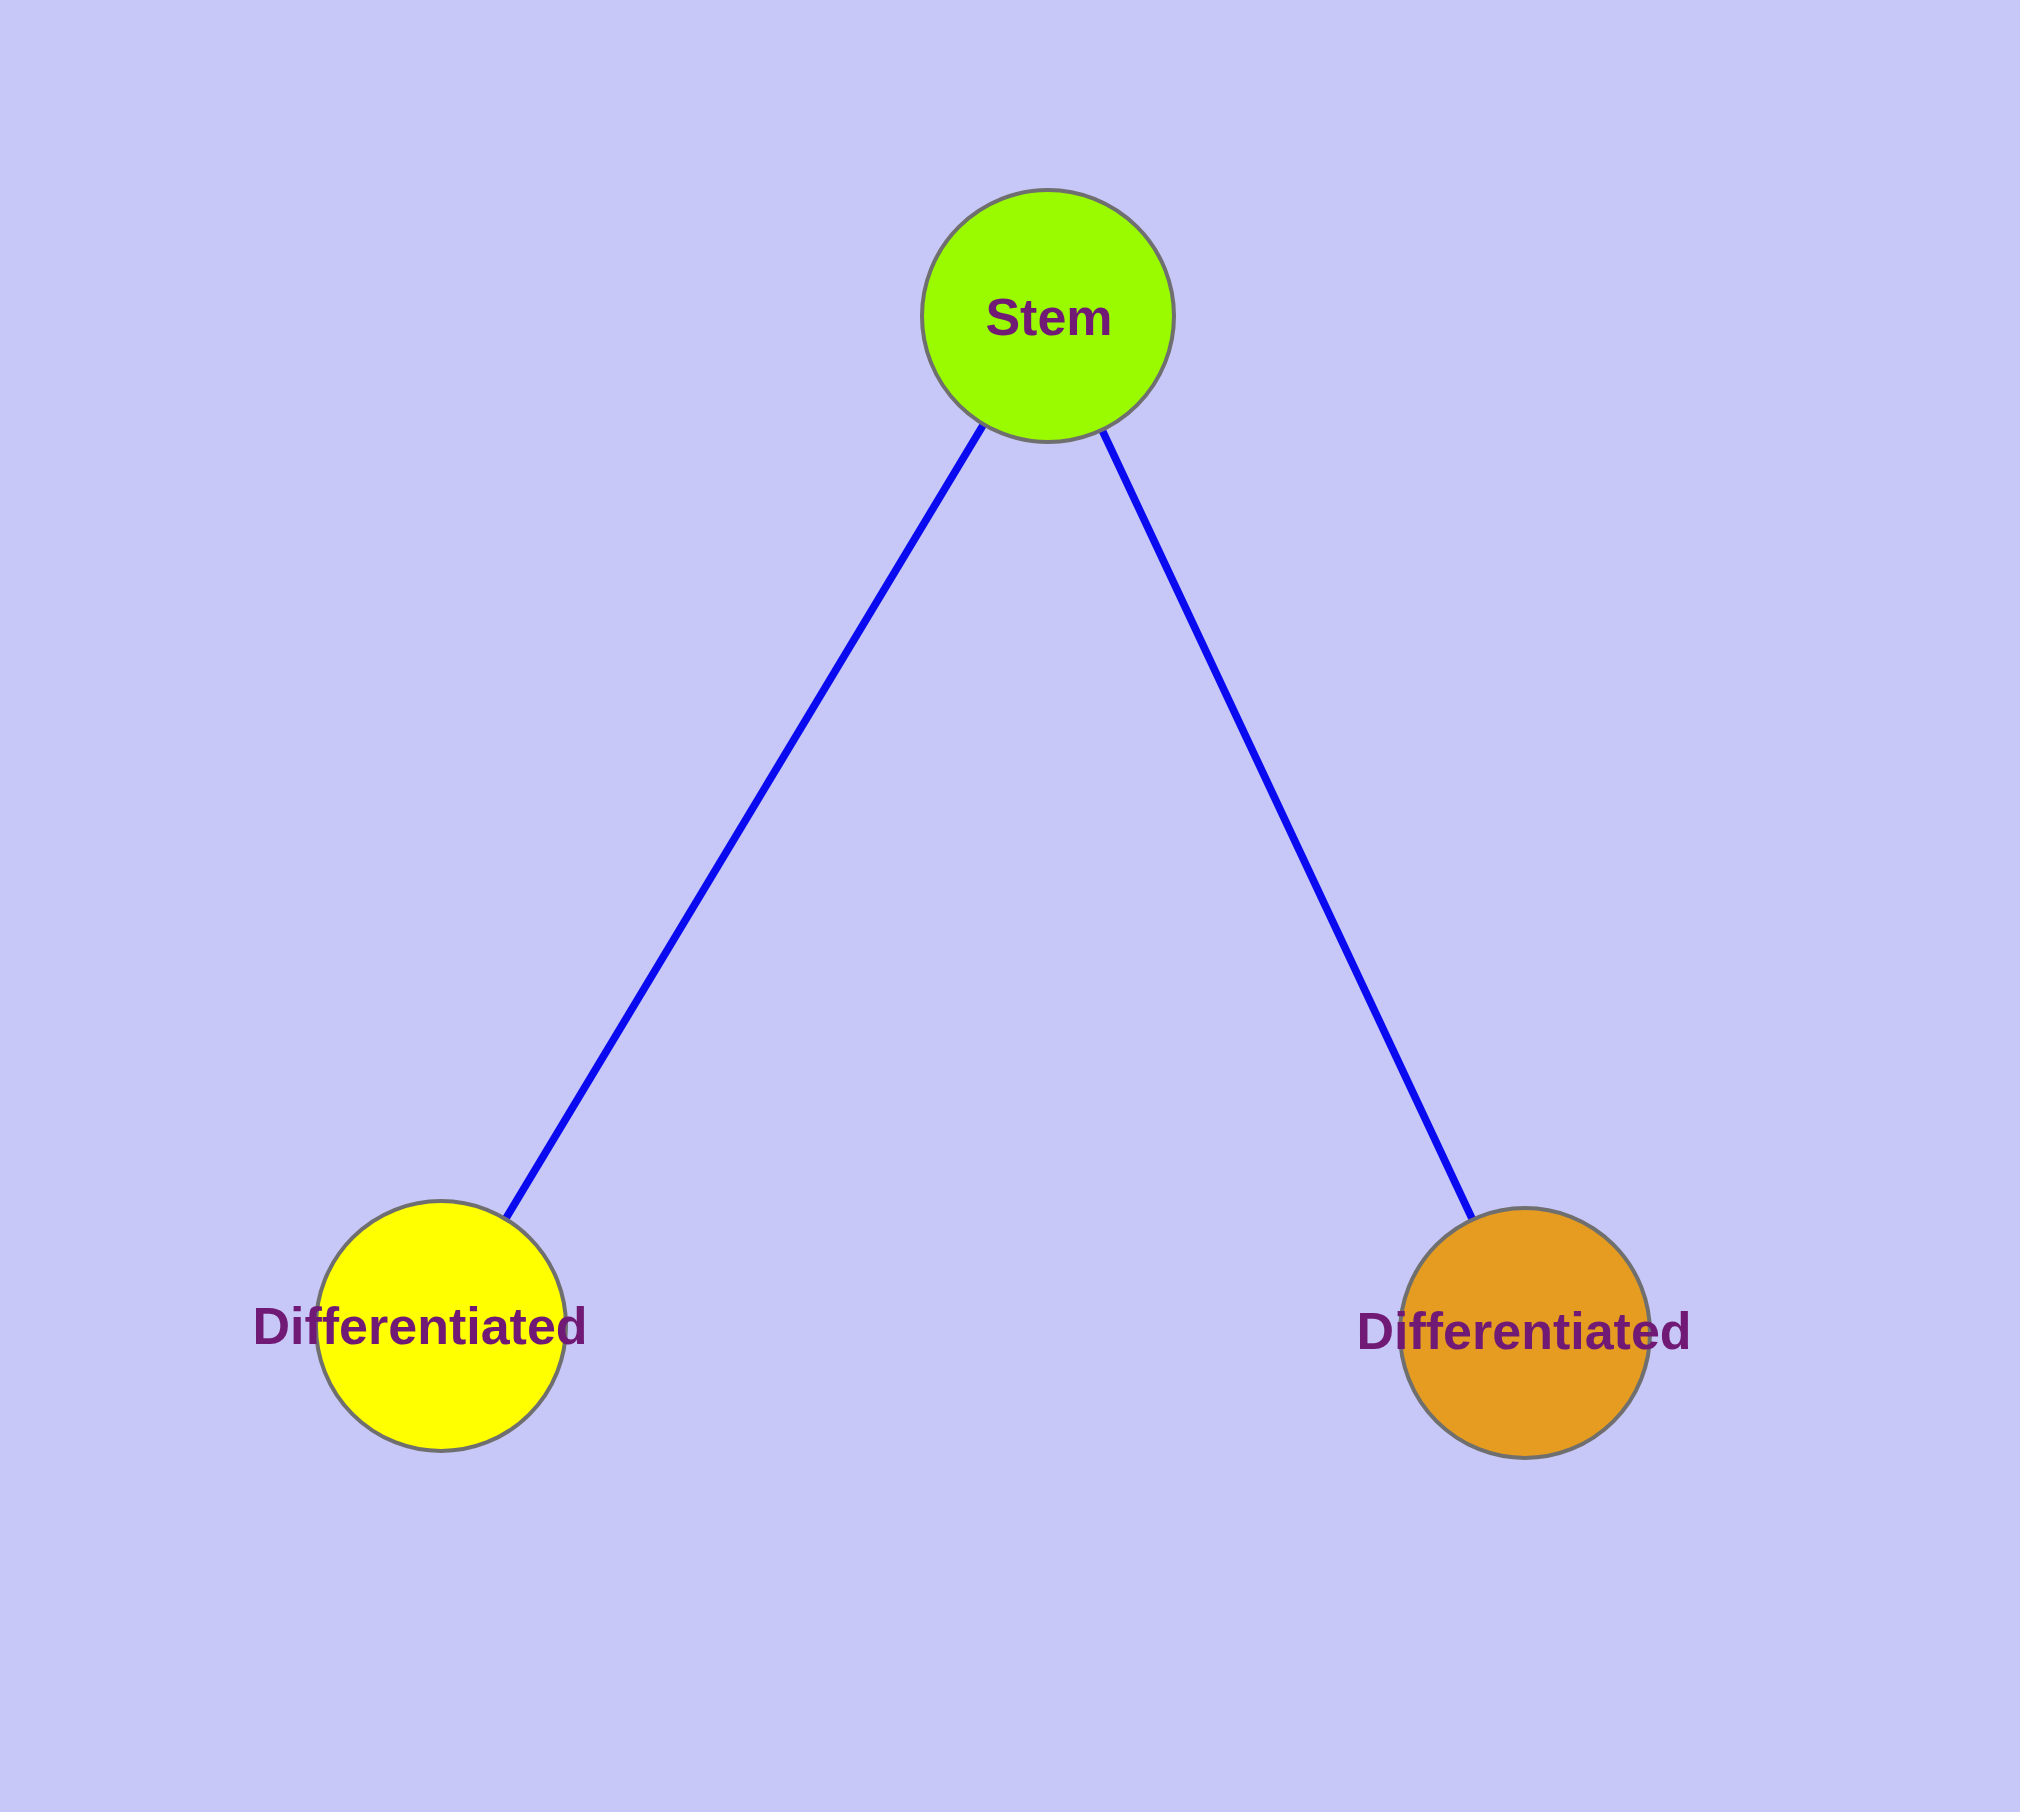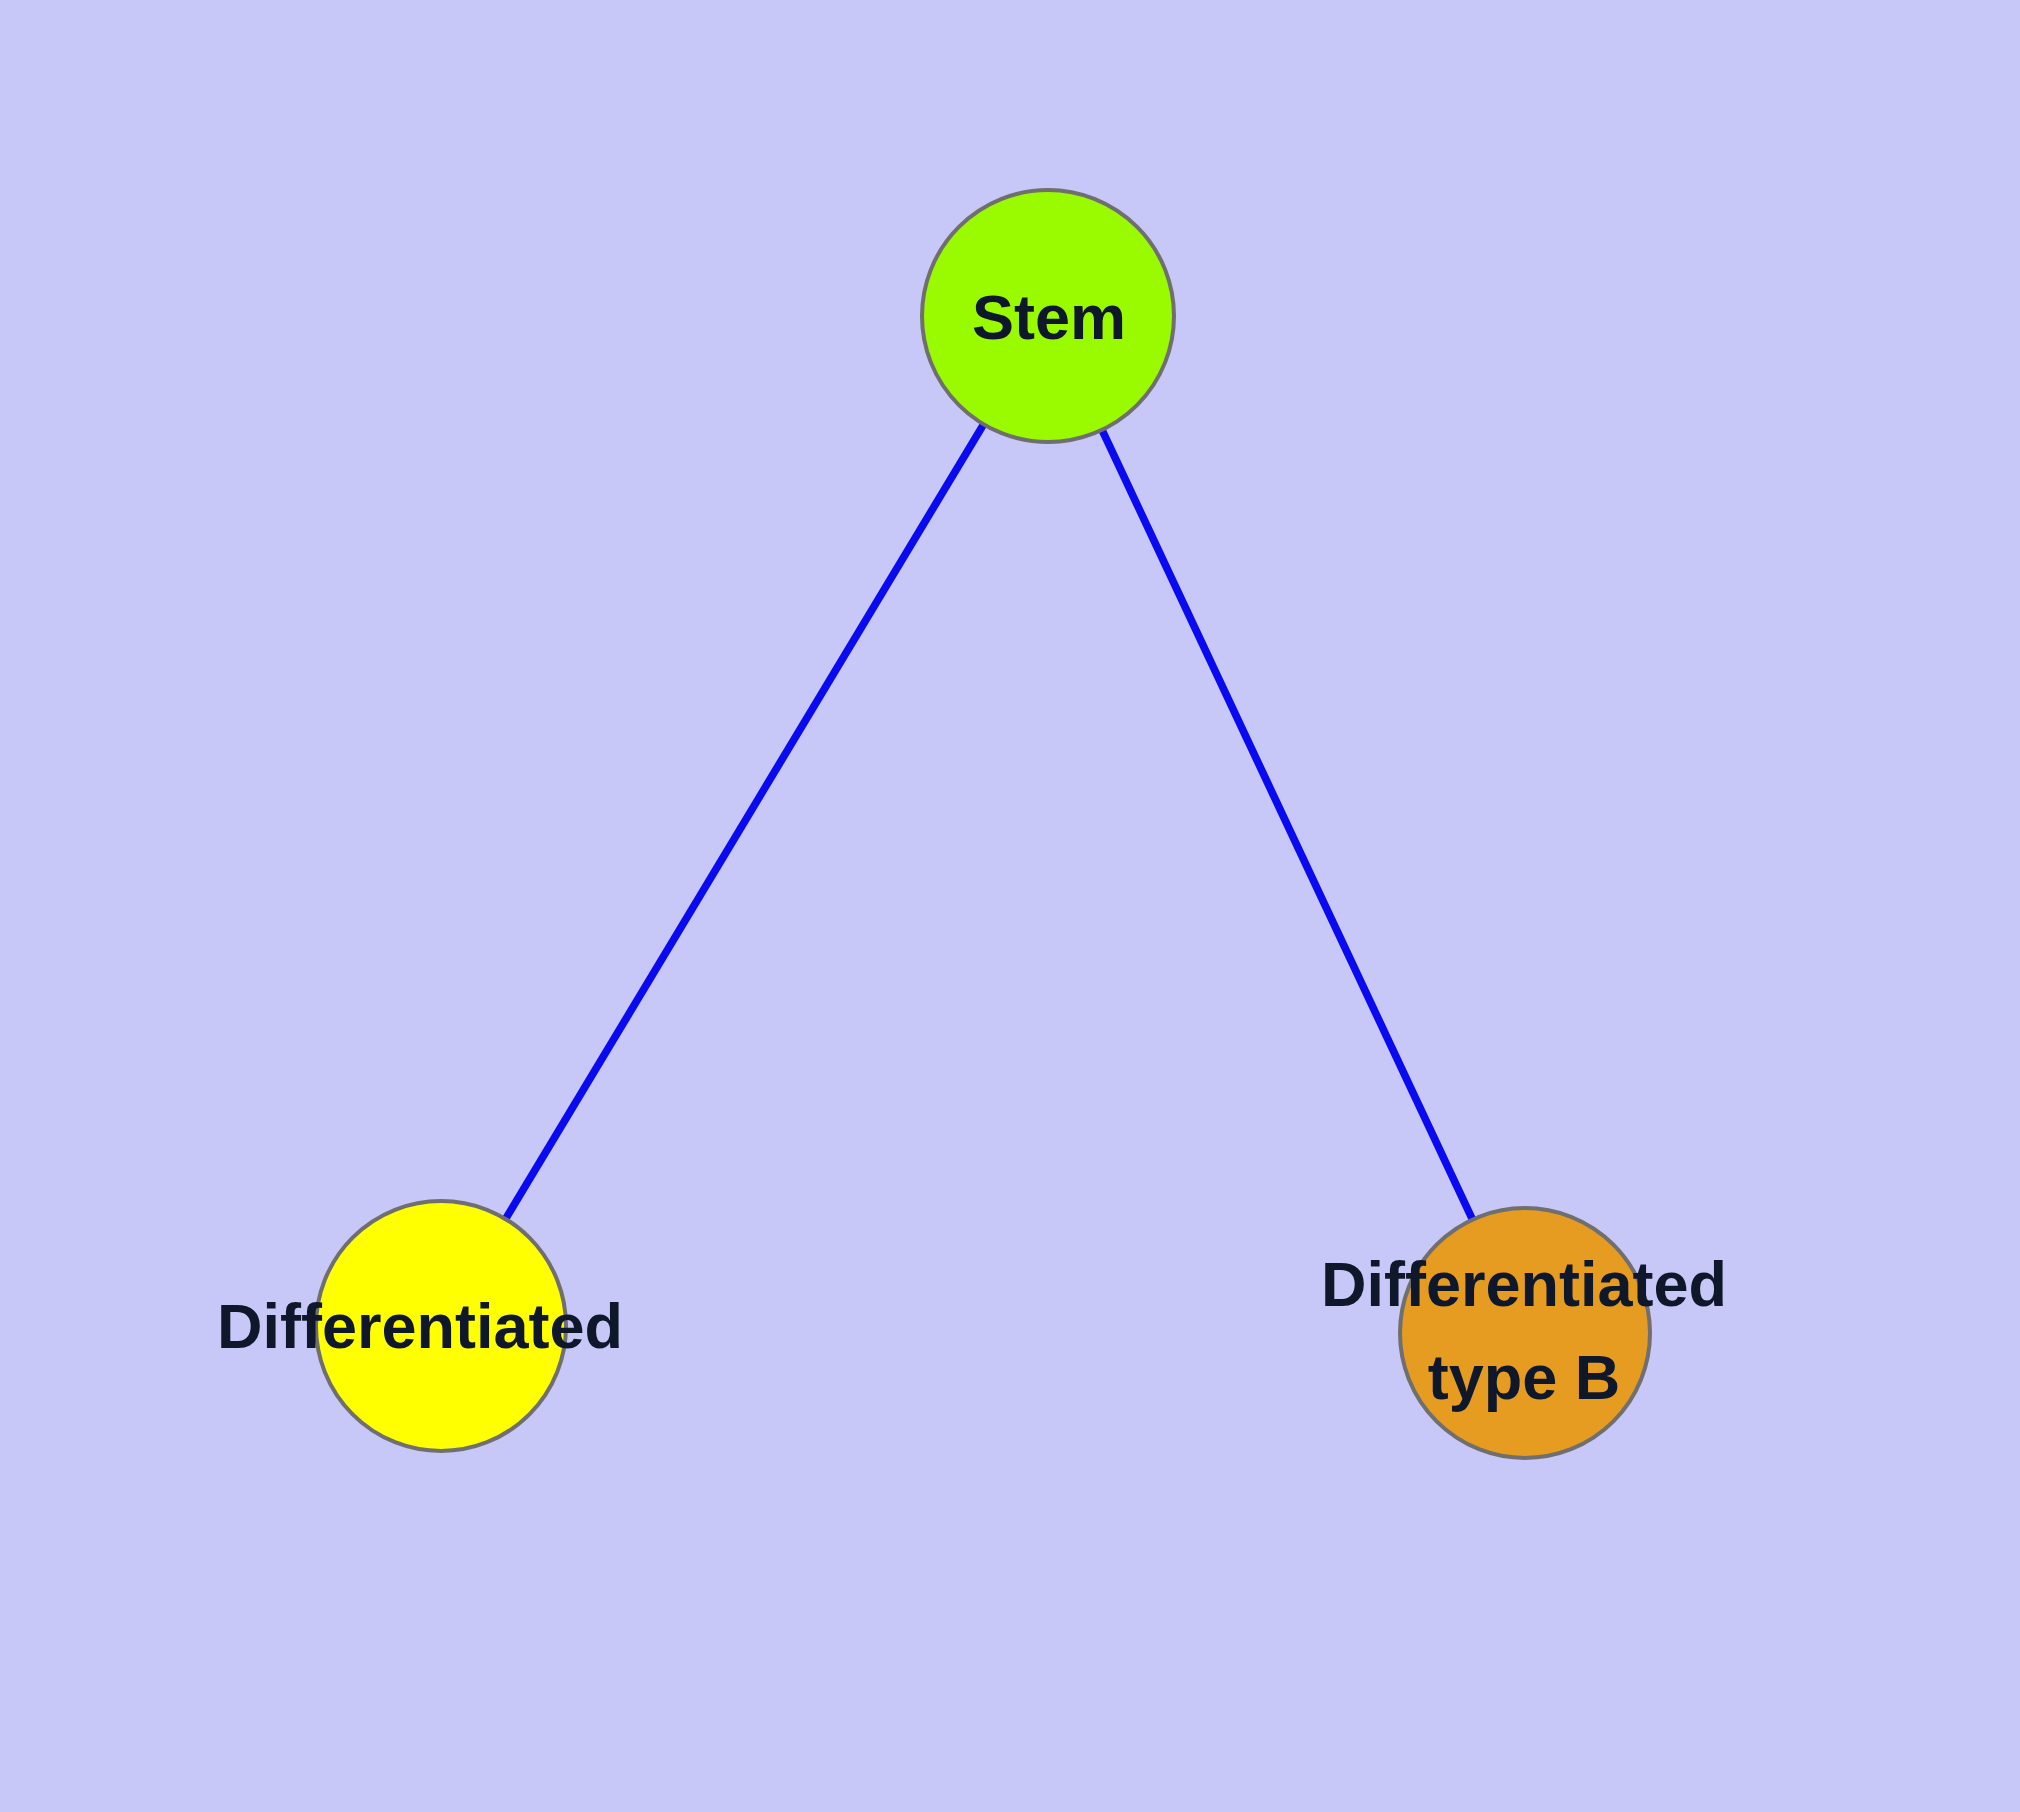--- a/index.html
+++ b/index.html
@@ -22,23 +22,23 @@
     border: 4.2px solid #6F6F6F;
     box-sizing: border-box;
   }
   .node-stem   { left: 920px; top: 188px;  width: 256px; height: 256px; }
   .node-type-a { left: 314px;  top: 1199px; width: 254px; height: 254px; }
   .node-type-b { left: 1398px; top: 1206px; width: 254px; height: 254px; }
   .node-label {
     position: absolute;
     transform: translate(-50%, -50%);
     font-weight: bold;
-    font-size: 63px;
+    font-size: 52px;
     line-height: 93px;
-    color: #0f172a;
+    color: #701a75;
     text-align: center;
     white-space: nowrap;
   }
   .label-stem   { left: 1049px; top: 317px;  }
   .label-type-a { left: 420px;  top: 1326px; }
   .label-type-b { left: 1524px; top: 1331px; }
 </style>
 </head>
 <body>
 
@@ -56,17 +56,16 @@
   <div class="node node-type-b" style="background-color: rgb(229, 156, 32);"></div>
 
   <div class="node-label label-stem">Stem</div>
 
   <div class="node-label label-type-a">
     <span>Differentiated</span><br>
   </div>
 
   <div class="node-label label-type-b">
     <span>Differentiated</span><br>
-    <span>type B</span>
   </div>
 
 </div>
 
 
 </body></html>

